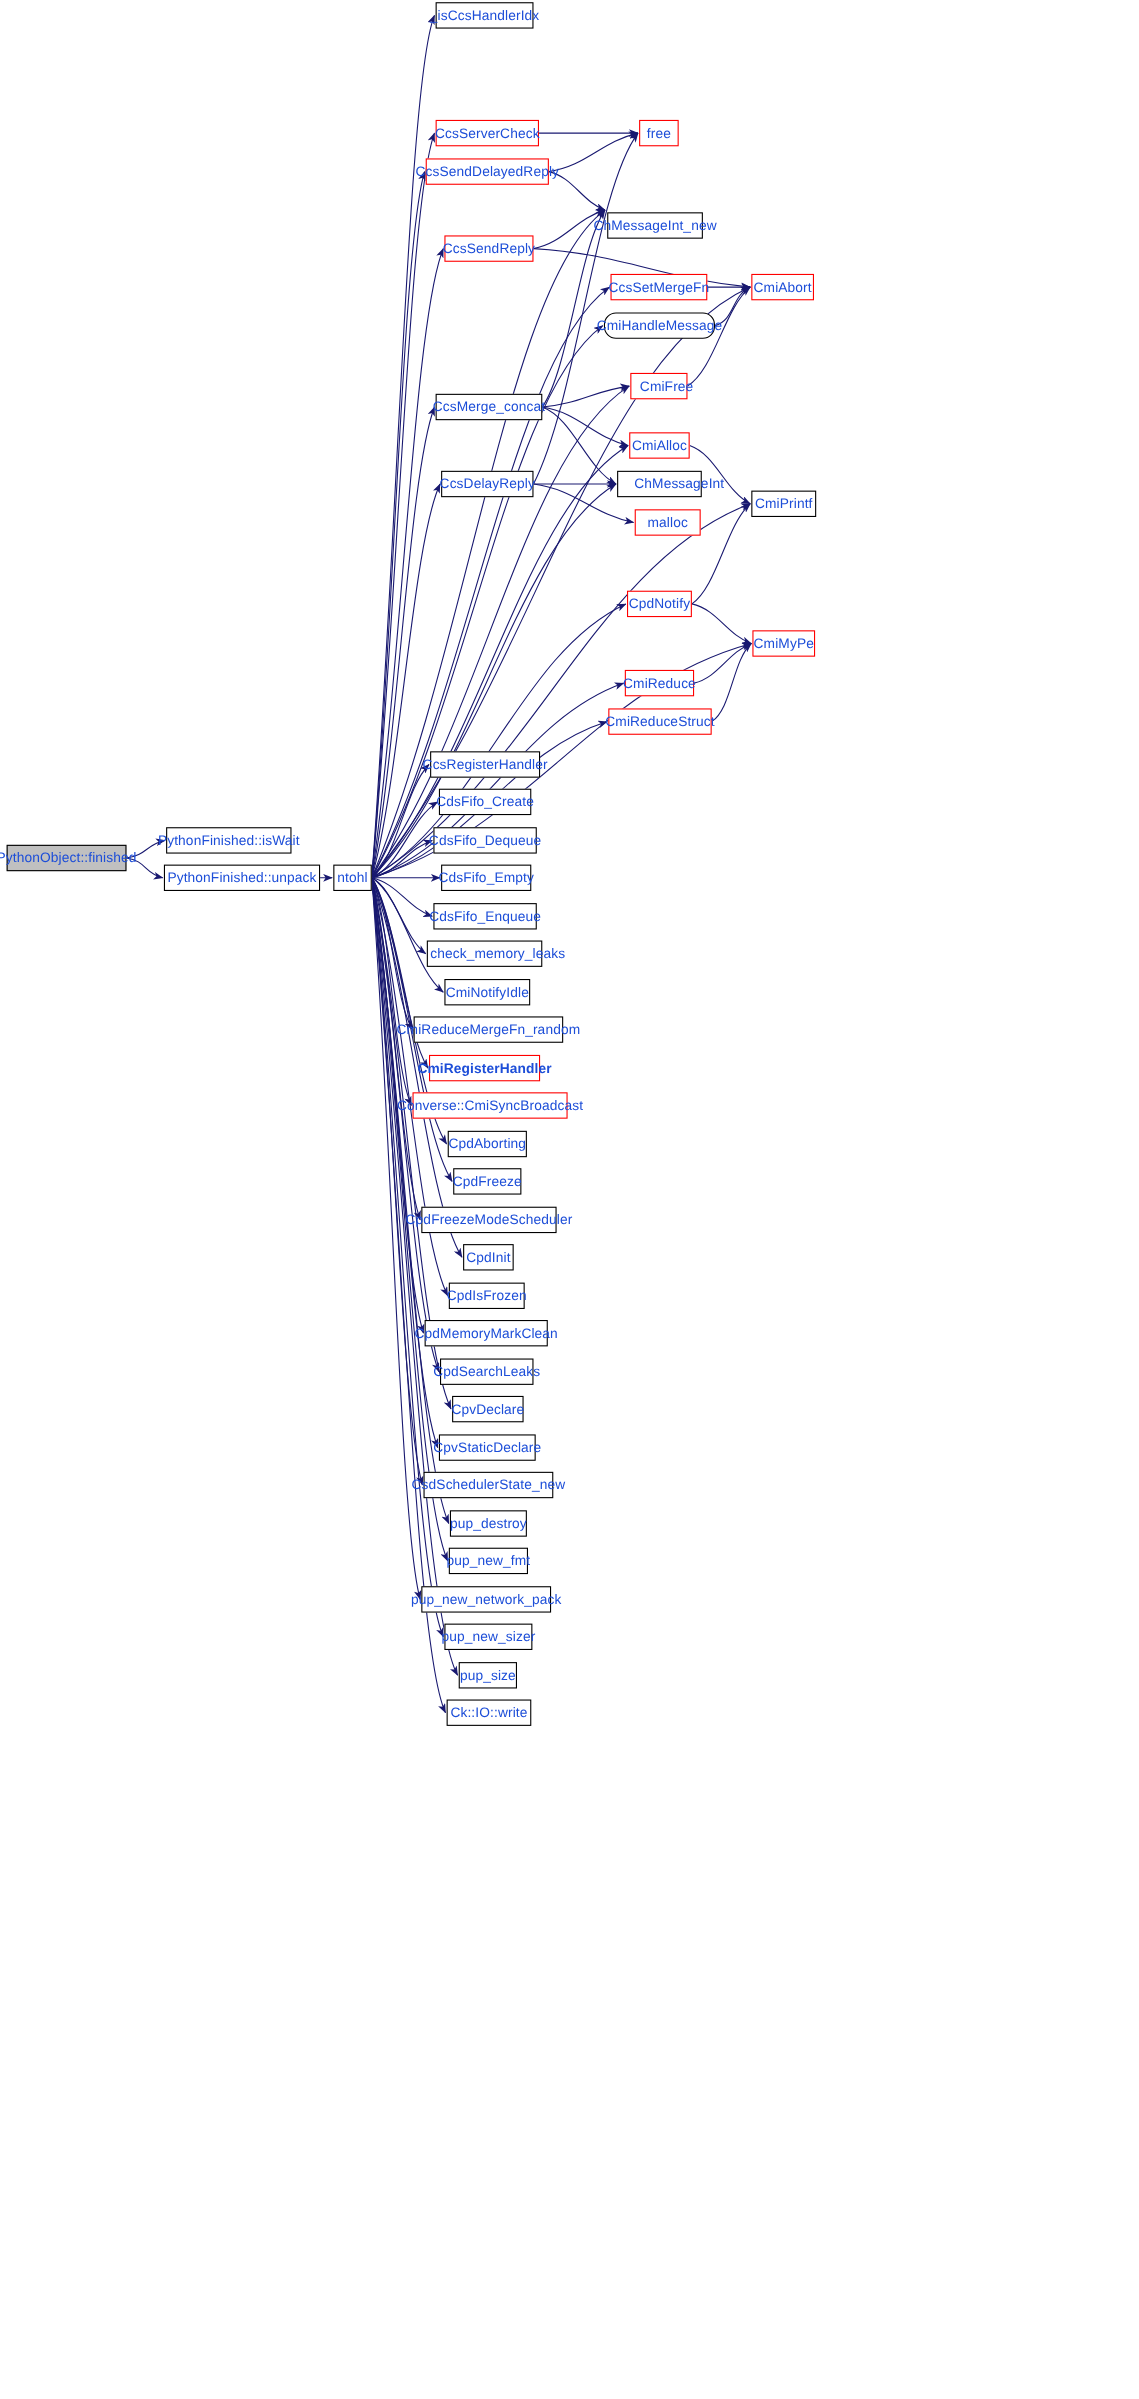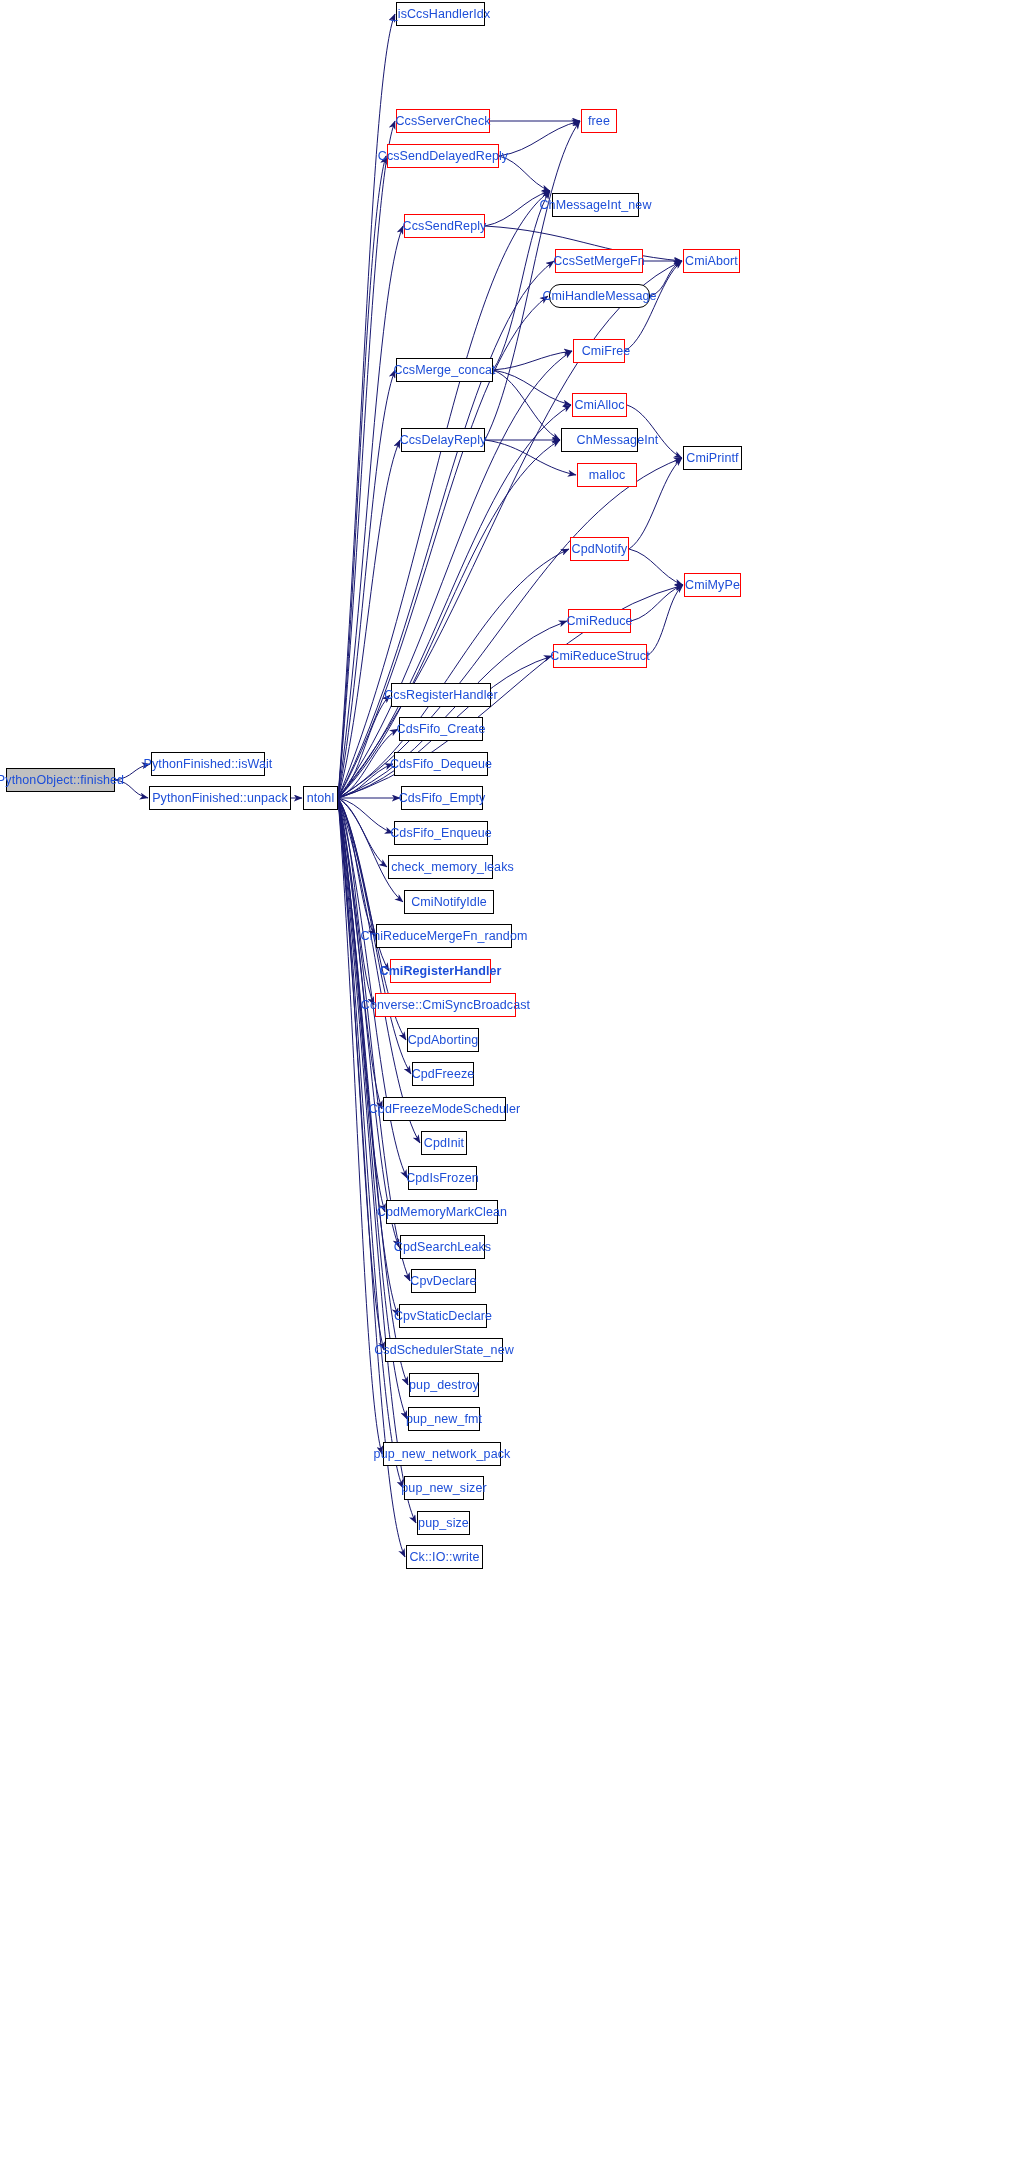--- a/index.html
+++ b/index.html
@@ -134,21 +134,21 @@
     <div class="node red" style="left: 387px; top: 144px; width: 112px;">CcsSendDelayedReply</div>
     <div class="node red" style="left: 404px; top: 214px; width: 81px;">CcsSendReply</div>
     <div class="node" style="left: 396px; top: 358px; width: 97px;">CcsMerge_concat</div>
     <div class="node" style="left: 401px; top: 428px; width: 84px;">CcsDelayReply</div>
     <div class="node" style="left: 391px; top: 683px; width: 100px;">CcsRegisterHandler</div>
     <div class="node" style="left: 399px; top: 717px; width: 84px;">CdsFifo_Create</div>
     <div class="node" style="left: 394px; top: 752px; width: 94px;">CdsFifo_Dequeue</div>
     <div class="node" style="left: 401px; top: 786px; width: 82px;">CdsFifo_Empty</div>
     <div class="node" style="left: 394px; top: 821px; width: 94px;">CdsFifo_Enqueue</div>
     <div class="node" style="left: 388px; top: 855px; width: 105px; padding-left: 24px;">check_memory_leaks</div>
-    <div class="node" style="left: 404px; top: 890px; width: 90px;">CmiNotifyIdle</div>
+    <div class="node" style="left: 404px; top: 890px; width: 78px;">CmiNotifyIdle</div>
     <div class="node" style="left: 376px; top: 924px; width: 136px;">CmiReduceMergeFn_random</div>
     <div class="node red" style="left: 390px; top: 959px; width: 101px; font-weight: bold;">CmiRegisterHandler</div>
     <div class="node red" style="left: 375px; top: 993px; width: 141px;">Converse::CmiSyncBroadcast</div>
     <div class="node" style="left: 407px; top: 1028px; width: 72px;">CpdAborting</div>
     <div class="node" style="left: 412px; top: 1062px; width: 62px;">CpdFreeze</div>
     <div class="node" style="left: 383px; top: 1097px; width: 123px;">CpdFreezeModeScheduler</div>
     <div class="node" style="left: 421px; top: 1131px; width: 46px;">CpdInit</div>
     <div class="node" style="left: 408px; top: 1166px; width: 69px;">CpdIsFrozen</div>
     <div class="node" style="left: 386px; top: 1200px; width: 112px;">CpdMemoryMarkClean</div>
     <div class="node" style="left: 400px; top: 1235px; width: 85px;">CpdSearchLeaks</div>

